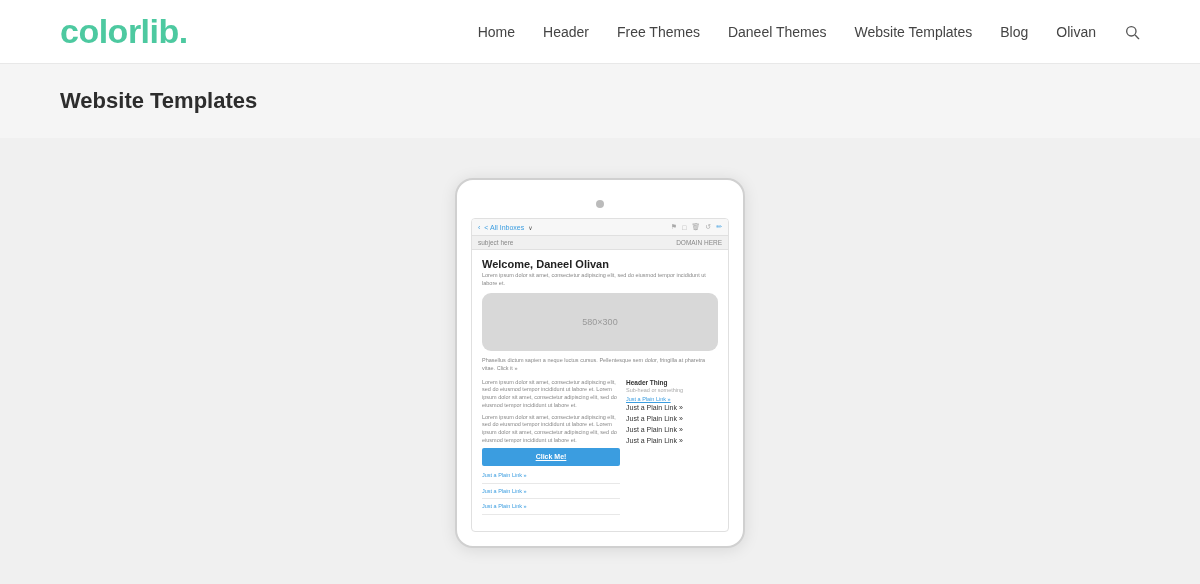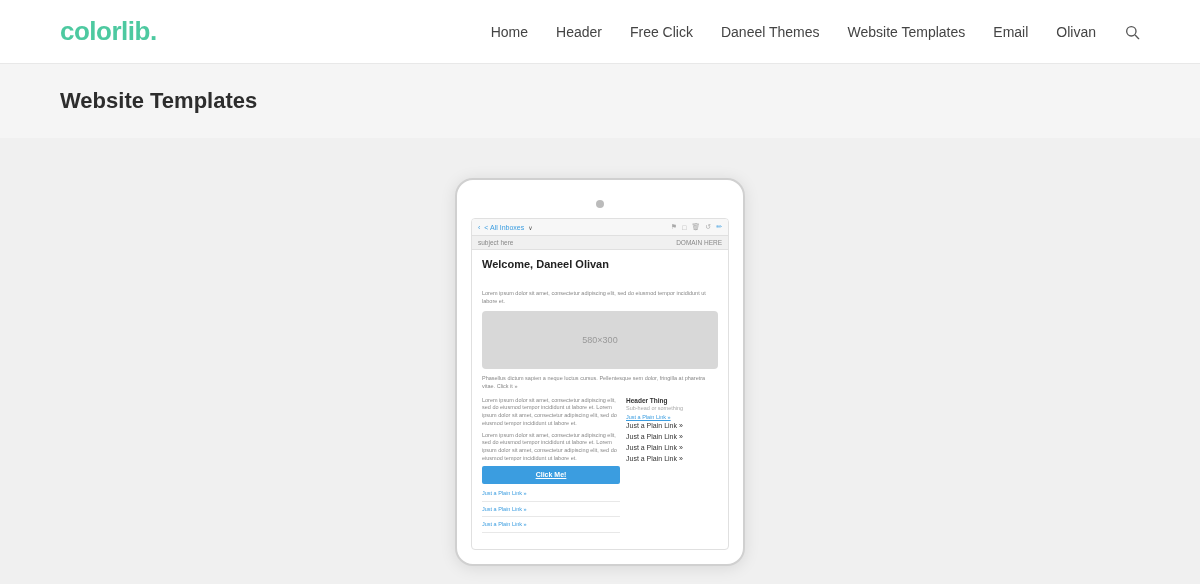--- a/index.html
+++ b/index.html
@@ -9,21 +9,21 @@
     .header {
       display: flex;
       align-items: center;
       justify-content: space-between;
       padding: 0 60px;
       height: 64px;
       border-bottom: 1px solid #e8e8e8;
       background: #fff;
     }
     .logo {
-      font-size: 26px;
+      font-size: 34px;
       font-weight: 700;
       color: #2d2d2d;
       letter-spacing: -0.5px;
     }
     .logo span {
       color: #4dc9a0;
     }
     .nav {
       display: flex;
       align-items: center;
@@ -139,39 +139,39 @@
       justify-content: space-between;
       border-bottom: 1px solid #e0e0e0;
     }
     .email-body {
       padding: 8px 10px;
     }
     .email-greeting {
       font-size: 11px;
       font-weight: 600;
       color: #222;
-      margin-bottom: 20px;
+      margin-bottom: 2px;
     }
     .email-intro-text {
       font-size: 5.5px;
       color: #888;
       line-height: 1.4;
       margin-bottom: 6px;
     }
     .email-image-placeholder {
       background: #d8d8d8;
       width: 100%;
       height: 58px;
       display: flex;
       align-items: center;
       justify-content: center;
       font-size: 9px;
       color: #999;
       margin-bottom: 6px;
-      border-radius: 4px;
+      border-radius: 9px;
     }
     .email-paragraph {
       font-size: 5.5px;
       color: #888;
       line-height: 1.4;
       margin-bottom: 6px;
     }
     .email-two-col {
       display: flex;
       gap: 6px;
@@ -235,24 +235,24 @@
 </head>
 <body>
 
 <header class="header">
   <div class="logo">
     <span>colorlib</span><span style="color:#4dc9a0;">.</span>
   </div>
   <nav class="nav">
     <a href="#">Home</a>
     <a href="#">Header</a>
-    <a href="#">Free Click</a>
+    <a href="#">Free Themes</a>
     <a href="#">Daneel Themes</a>
     <a href="#">Website Templates</a>
-    <a href="#">Email</a>
+    <a href="#">Blog</a>
     <a href="#">Olivan</a>
     <button class="search-icon-btn">
       <svg width="16" height="16" viewBox="0 0 24 24" fill="none" stroke="#555" stroke-width="2" stroke-linecap="round" stroke-linejoin="round">
         <circle cx="11" cy="11" r="7"></circle>
         <line x1="17" y1="17" x2="22" y2="22"></line>
       </svg>
     </button>
   </nav>
 </header>
 

